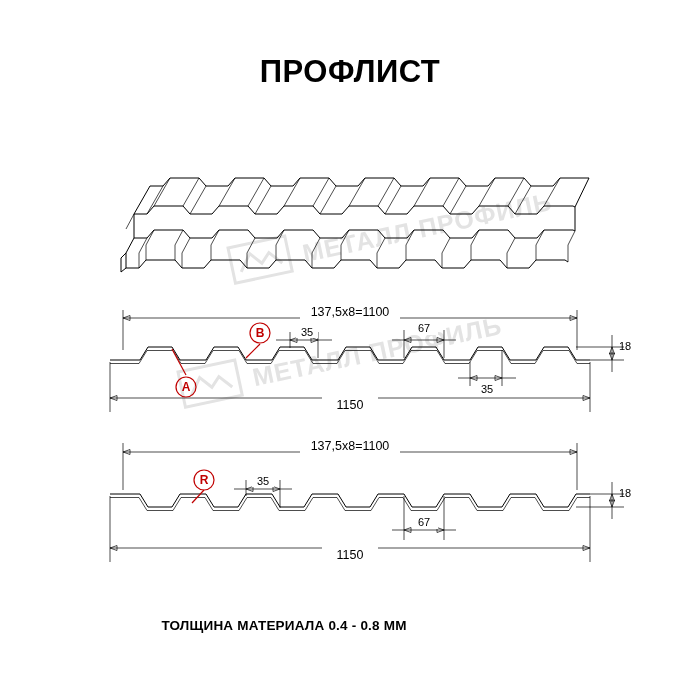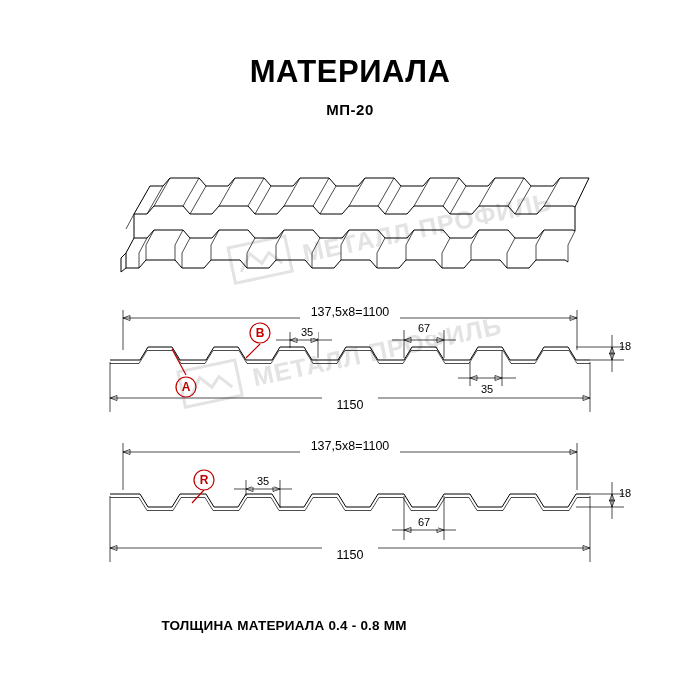--- a/index.html
+++ b/index.html
@@ -127,22 +127,21 @@
     stroke: #e3e3e3;
     stroke-width: 3;
   }
 </style>
 </head>
 <body>
 
 <div id="sheet">
 
   <div class="title-block">
-    <div class="main-title">МАТЕРИАЛА</div>
-    <div class="sub-title">МП-20</div>
+    <div class="main-title">ПРОФЛИСТ</div>
   </div>
 
   <div class="layer wm-layer">
     <svg width="700" height="700" viewBox="0 0 700 700" xmlns="http://www.w3.org/2000/svg">
 
       <g transform="translate(228,248) rotate(-12)">
         <path class="wm-shape" d="M0,0 h58 v36 h-58 z M8,26 l12,-16 l10,12 l9,-9 l11,13"></path>
         <text class="wm-txt" x="72" y="30">МЕТАЛЛ ПРОФИЛЬ</text>
       </g>
 

